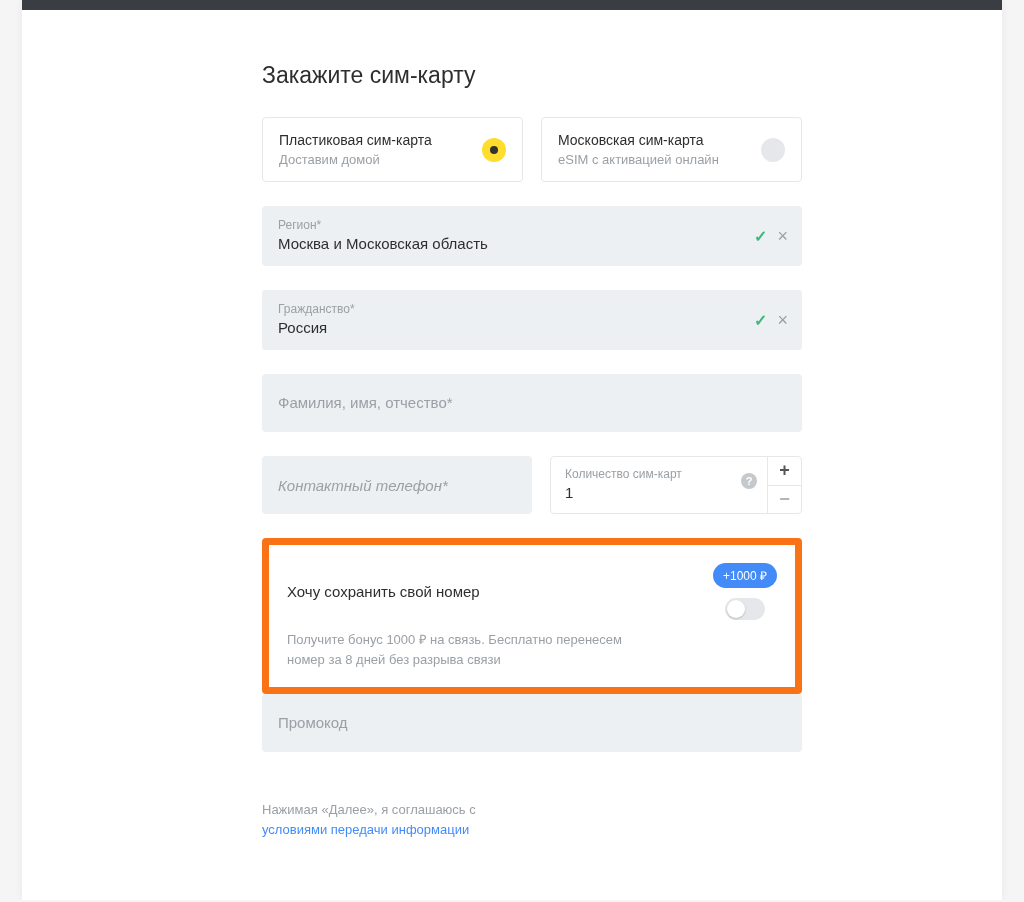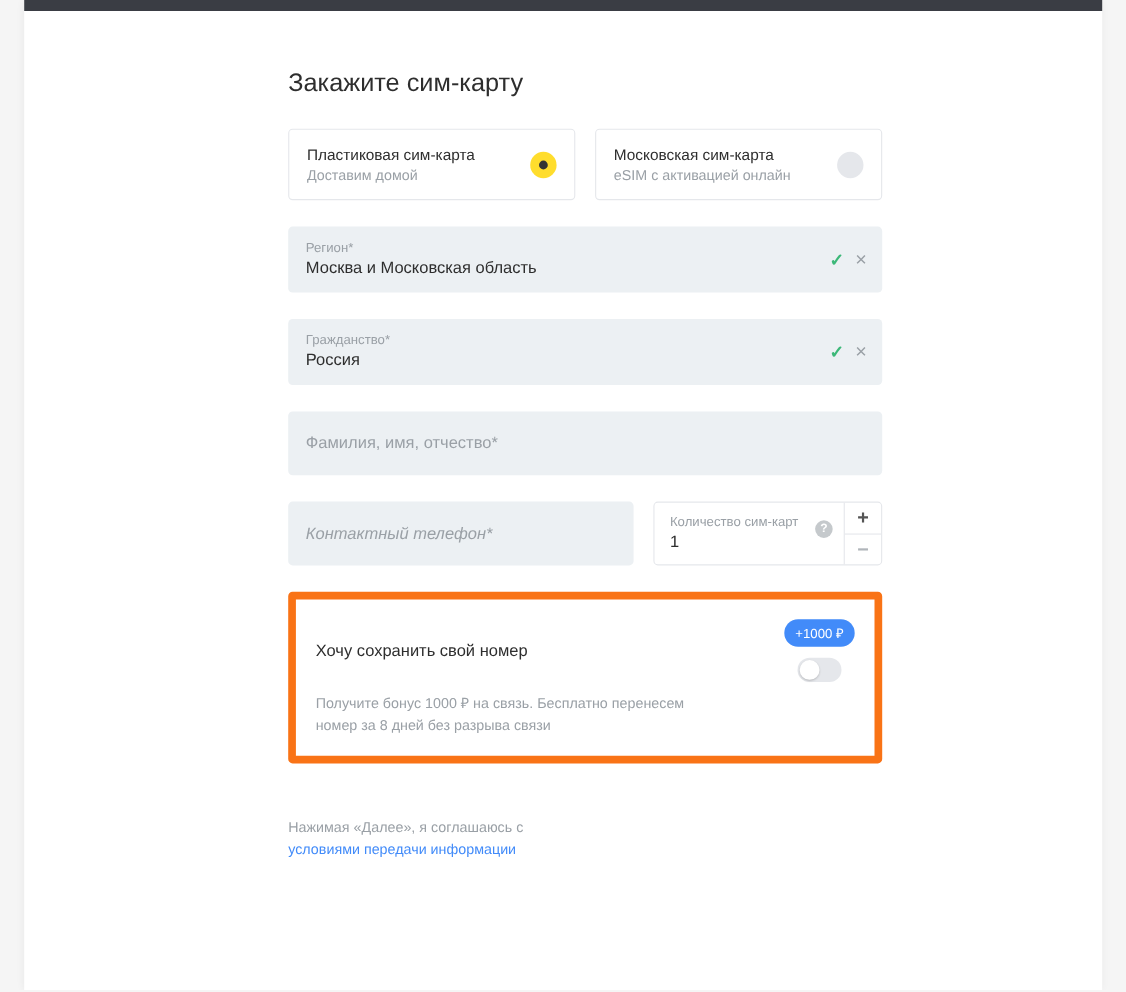--- a/index.html
+++ b/index.html
@@ -142,21 +142,21 @@
       display: flex;
       align-items: center;
       min-height: 58px;
     }
     .phone-field .placeholder {
       font-size: 15px;
       color: #9aa0a6;
       font-style: italic;
     }
     .quantity-box {
-      width: 208px;
+      width: 252px;
       display: flex;
       border: 1px solid #e5e7eb;
       border-radius: 4px;
       background: #fff;
     }
     .quantity-info {
       flex: 1;
       padding: 10px 14px;
       position: relative;
     }
@@ -358,20 +358,23 @@
         <div class="keep-number-header">
           <div class="keep-number-title">Хочу сохранить свой номер</div>
           <div class="keep-number-right">
             <div class="bonus-badge">+1000 ₽</div>
             <div class="toggle"></div>
           </div>
         </div>
         <div class="keep-number-desc">Получите бонус 1000 ₽ на связь. Бесплатно перенесем номер за 8 дней без разрыва связи</div>
       </div>
 
+      <div class="form-field">
+        <div class="placeholder">Промокод</div>
+      </div>
 
       <div class="footer-row">
         <div class="terms-text">
           <span>Нажимая «Далее», я соглашаюсь с </span><a href="#">условиями передачи информации</a>
         </div>
       </div>
     </div>
   </div>
 </div>
 

